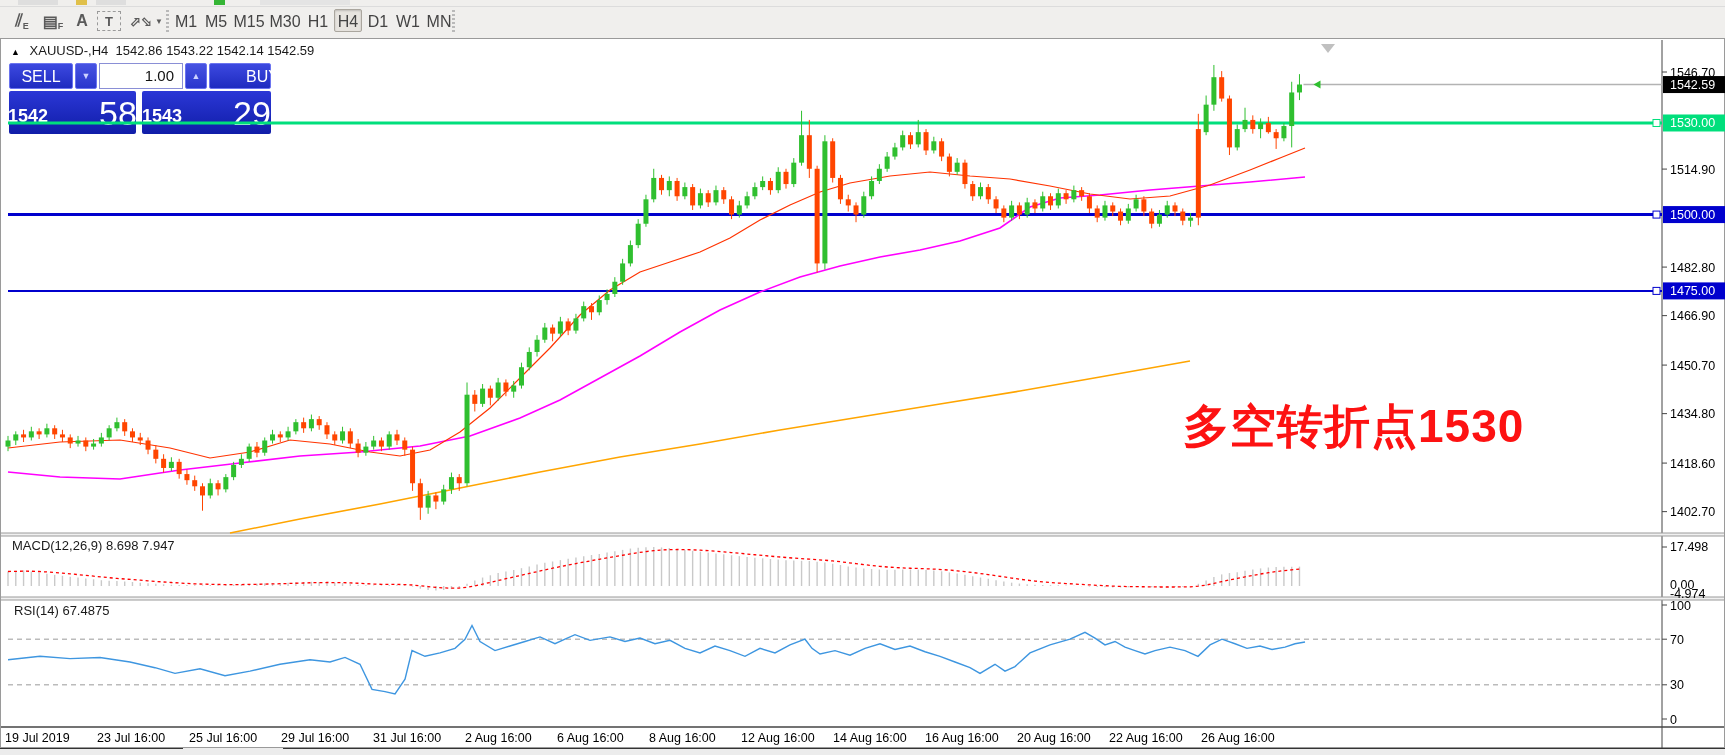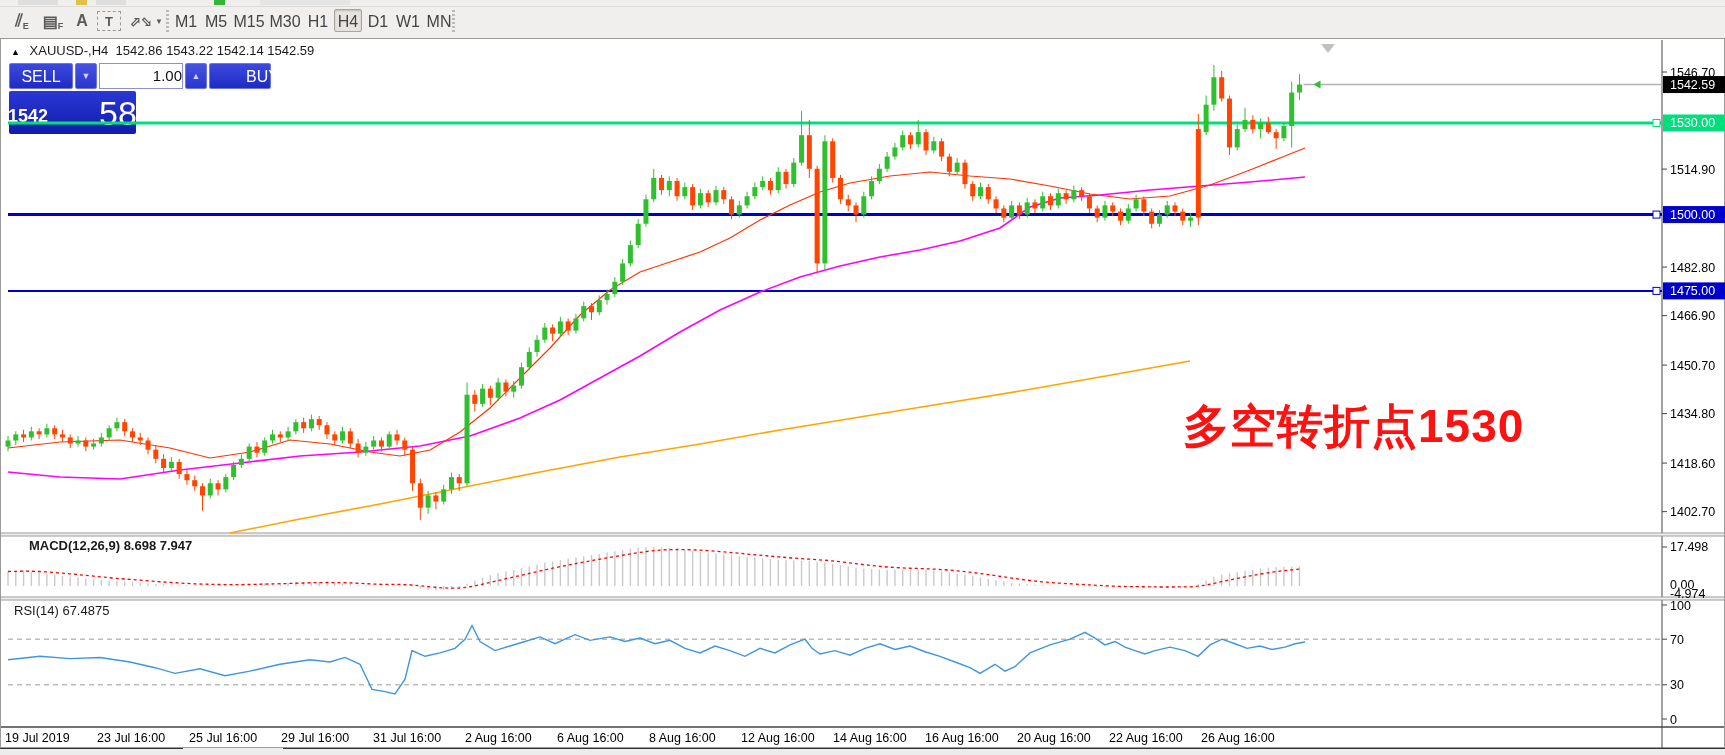--- a/index.html
+++ b/index.html
@@ -13,21 +13,21 @@
   .tfbtn{position:absolute;top:2px;height:23px;line-height:23px;text-align:center;font-size:16px;color:#444;border:1px solid transparent;border-radius:2px;box-sizing:border-box;}
   .tfbtn.active{background:#e7e4df;border:1px solid #aaa69e;box-shadow:inset 0 1px 2px rgba(0,0,0,.18);}
   
   #chartwin{position:absolute;left:0;top:38px;width:1725px;height:710px;background:#ffffff;border:1px solid #9a9a9a;box-sizing:border-box;}
   #chartheader{position:absolute;left:10px;top:4px;font-size:13px;color:#1a1a1a;}
   #chartheader .tri{font-size:9px;margin-right:6px;color:#000;}
   
   #tradepanel{position:absolute;left:8px;top:24px;width:262px;height:71px;}
   .tp-btn{position:absolute;top:0;height:26px;background:linear-gradient(#3c49e0,#1f2bc0);color:#fff;font-size:16px;text-align:center;line-height:25px;border:1px solid #6b74ef;box-sizing:border-box;border-radius:2px;}
   .tp-spin{position:absolute;top:0;width:22px;height:26px;background:linear-gradient(#4753e2,#2a36cd);border:1px solid #6b74ef;box-sizing:border-box;color:#cdd2ff;font-size:9px;text-align:center;line-height:24px;border-radius:2px;}
-  #tp-vol{position:absolute;left:90px;top:0;width:84px;height:26px;background:#fff;border:1px solid #8a8fd6;box-sizing:border-box;font-size:15px;color:#111;text-align:right;line-height:24px;}
+  #tp-vol{position:absolute;left:90px;top:0;width:84px;height:26px;background:#fff;border:1px solid #8a8fd6;box-sizing:border-box;font-size:15px;color:#111;text-align:right;padding-right:8px;line-height:24px;}
   .tp-price{position:absolute;top:28px;height:43px;background:linear-gradient(#2b37d6,#101da8);color:#fff;display:flex;align-items:flex-end;justify-content:center;border-radius:2px;padding-bottom:2px;box-sizing:border-box;gap:48px;}
   .tp-price .small{font-size:18px;font-weight:bold;margin:0 3px 5px 0;}
   .tp-price .big{font-size:34px;font-weight:normal;line-height:38px;}
   
   .paneLabel{position:absolute;font-size:13px;color:#1a1a1a;}
   #annotation{position:absolute;left:1183px;top:396px;font-size:46px;font-weight:bold;color:#fd1212;letter-spacing:1px;white-space:nowrap;}
   #bottomstrip{position:absolute;left:0;top:748px;width:1725px;height:7px;background:#ececec;}
   svg text{font-family:"Liberation Sans",sans-serif;}
 </style>
 </head>
@@ -74,20 +74,24 @@
 
     <div id="tradepanel">
       <div class="tp-btn" style="left:0;width:64px;">SELL</div>
       <div class="tp-spin" style="left:66px;">▼</div>
       <div id="tp-vol">1.00</div>
       <div class="tp-spin" style="left:176px;">▲</div>
       <div class="tp-btn" style="left:200px;width:62px;padding-left:36px;">BUY</div>
       <div class="tp-price" style="left:0;width:127px;">
         <span class="small">1542</span>
         <span class="big">58</span>
+      </div>
+      <div class="tp-price" style="left:133px;width:129px;">
+        <span class="small">1543</span>
+        <span class="big">29</span>
       </div>
     </div>
   </div>
 
   <svg id="chartsvg" width="1725" height="755" viewBox="0 0 1725 755" style="position:absolute;left:0;top:0;">
       <line x1="1662" y1="40" x2="1662" y2="748" stroke="#444" stroke-width="1"></line>
       <rect x="1" y="533" width="1723" height="3" fill="#f0f0f0"></rect>
       <line x1="1" y1="533" x2="1724" y2="533" stroke="#9a9a9a"></line>
       <line x1="1" y1="536" x2="1724" y2="536" stroke="#9a9a9a"></line>
       <rect x="1" y="597" width="1723" height="3" fill="#f0f0f0"></rect>
@@ -660,21 +664,21 @@
       <text x="557" y="742" font-size="12.5" fill="#000" dn="time-tick-label">6 Aug 16:00</text>
       <text x="649" y="742" font-size="12.5" fill="#000" dn="time-tick-label">8 Aug 16:00</text>
       <text x="741" y="742" font-size="12.5" fill="#000" dn="time-tick-label">12 Aug 16:00</text>
       <text x="833" y="742" font-size="12.5" fill="#000" dn="time-tick-label">14 Aug 16:00</text>
       <text x="925" y="742" font-size="12.5" fill="#000" dn="time-tick-label">16 Aug 16:00</text>
       <text x="1017" y="742" font-size="12.5" fill="#000" dn="time-tick-label">20 Aug 16:00</text>
       <text x="1109" y="742" font-size="12.5" fill="#000" dn="time-tick-label">22 Aug 16:00</text>
       <text x="1201" y="742" font-size="12.5" fill="#000" dn="time-tick-label">26 Aug 16:00</text>
     </svg>
 
-  <div class="paneLabel" style="left:29px;top:538px;font-weight:bold;">MACD(12,26,9) 8.698 7.947</div>
+  <div class="paneLabel" style="left:12px;top:538px;">MACD(12,26,9) 8.698 7.947</div>
   <div class="paneLabel" style="left:14px;top:603px;">RSI(14) 67.4875</div>
   <div id="annotation">多空转折点1530</div>
 
   <div id="bottomstrip">
     <div style="position:absolute;left:0;top:0;width:183px;height:1px;background:#333;"></div>
     <div style="position:absolute;left:283px;top:0;width:1442px;height:1px;background:#333;"></div>
   </div>
 </div>
 
 </body></html>

